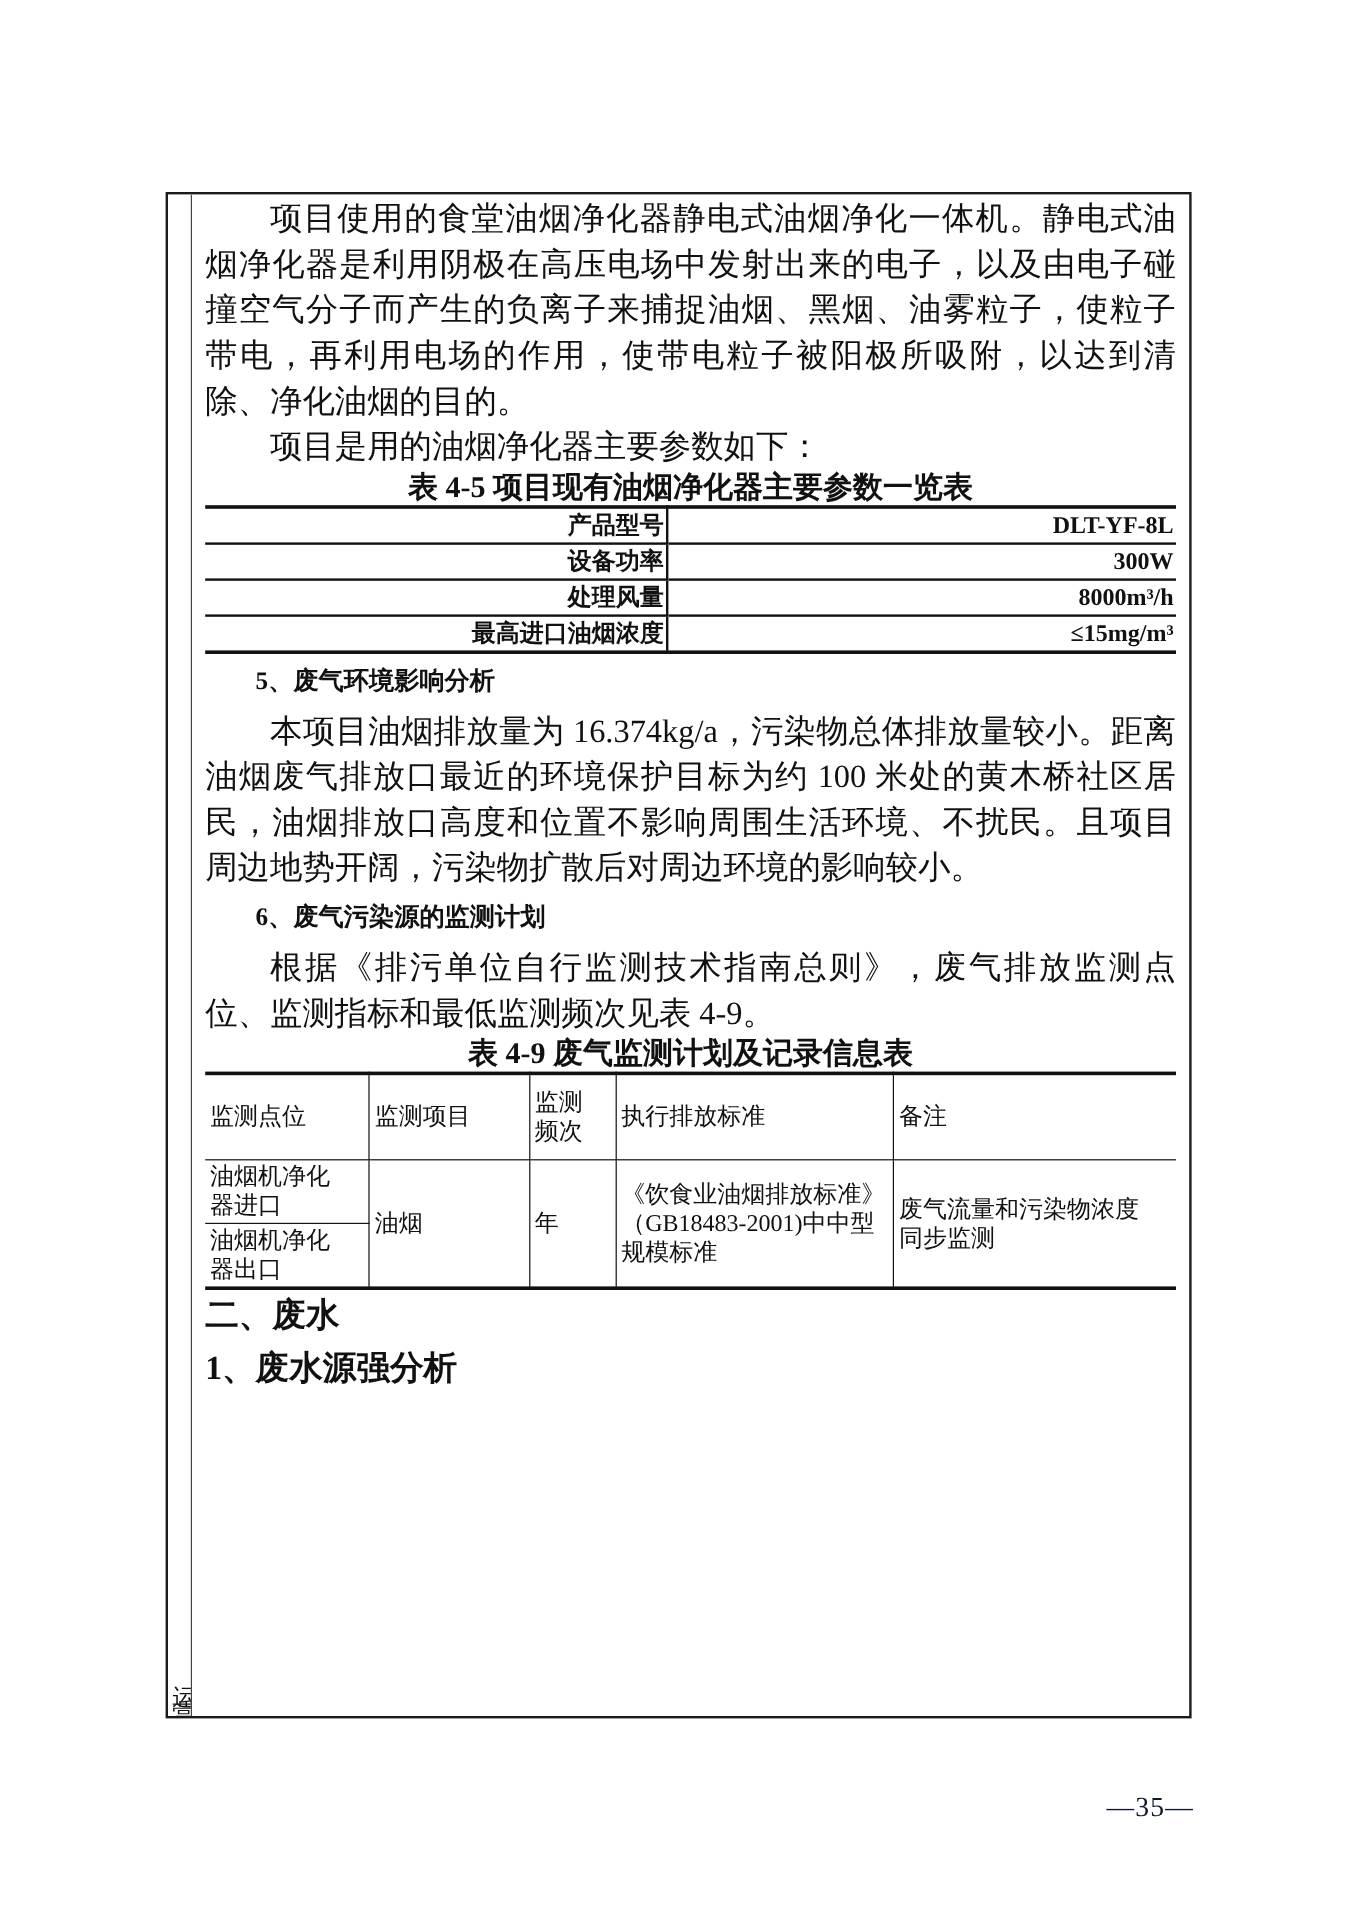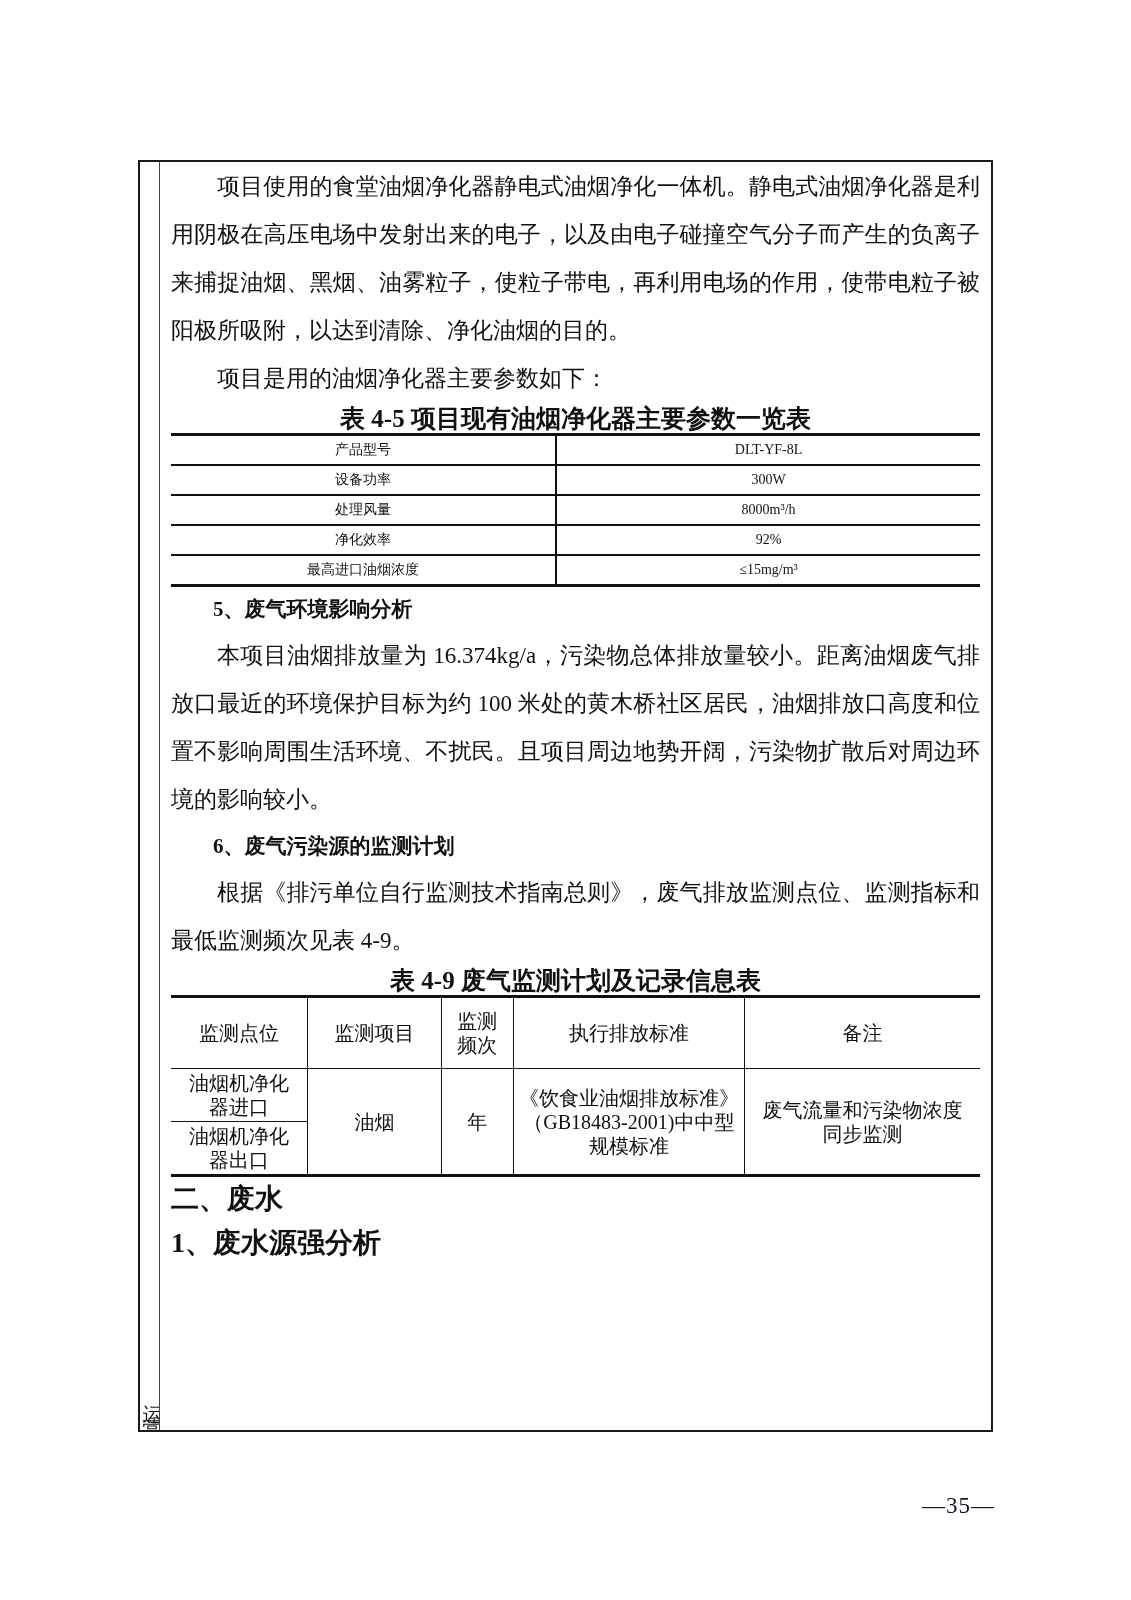--- a/index.html
+++ b/index.html
@@ -43,22 +43,22 @@
     color: #111111;
   }
   .main-area {
     flex: 1;
     box-sizing: border-box;
     padding: 1px 11px 0 11px;
     overflow: hidden;
   }
   .para {
     margin: 0;
-    font-size: 23px;
-    line-height: 48px;
+    font-size: 27px;
+    line-height: 38px;
     text-align: justify;
     text-indent: 2em;
   }
   .heading {
     margin: 0;
     font-size: 21px;
     line-height: 45px;
     font-weight: bold;
     text-indent: 2em;
   }
@@ -71,38 +71,39 @@
   }
   
   table.t45 {
     width: 100%;
     border-collapse: collapse;
     table-layout: fixed;
     border-top: 3px solid #111111;
     border-bottom: 3px solid #111111;
   }
   table.t45 td {
-    font-size: 14px;
-    text-align: center;
+    font-size: 20px;
+    text-align: right;
     height: 26px;
     line-height: 24px;
     padding: 1px 2px;
     border-top: 2px solid #111111;
+    font-weight: bold;
   }
   table.t45 tr:first-child td { border-top: none; }
   table.t45 td.lbl { border-right: 2px solid #111111; }
   
   table.t49 {
     width: 100%;
     border-collapse: collapse;
     table-layout: fixed;
     border-top: 3px solid #111111;
     border-bottom: 3px solid #111111;
     font-size: 20px;
-    text-align: center;
+    text-align: left;
   }
   table.t49 th, table.t49 td {
     border: 1.5px solid #111111;
     font-weight: normal;
     padding: 2px 4px;
     line-height: 24px;
     vertical-align: middle;
   }
   table.t49 tr > *:first-child { border-left: none; }
   table.t49 tr > *:last-child { border-right: none; }
@@ -149,24 +150,20 @@
         <td class="lbl">产品型号</td>
         <td>DLT-YF-8L</td>
       </tr>
       <tr>
         <td class="lbl">设备功率</td>
         <td>300W</td>
       </tr>
       <tr>
         <td class="lbl">处理风量</td>
         <td>8000m³/h</td>
-      </tr>
-      <tr>
-        <td class="lbl">净化效率</td>
-        <td>92%</td>
       </tr>
       <tr>
         <td class="lbl">最高进口油烟浓度</td>
         <td>≤15mg/m³</td>
       </tr>
     </tbody>
       </table>
 
 
     <p class="heading">5、废气环境影响分析</p>

